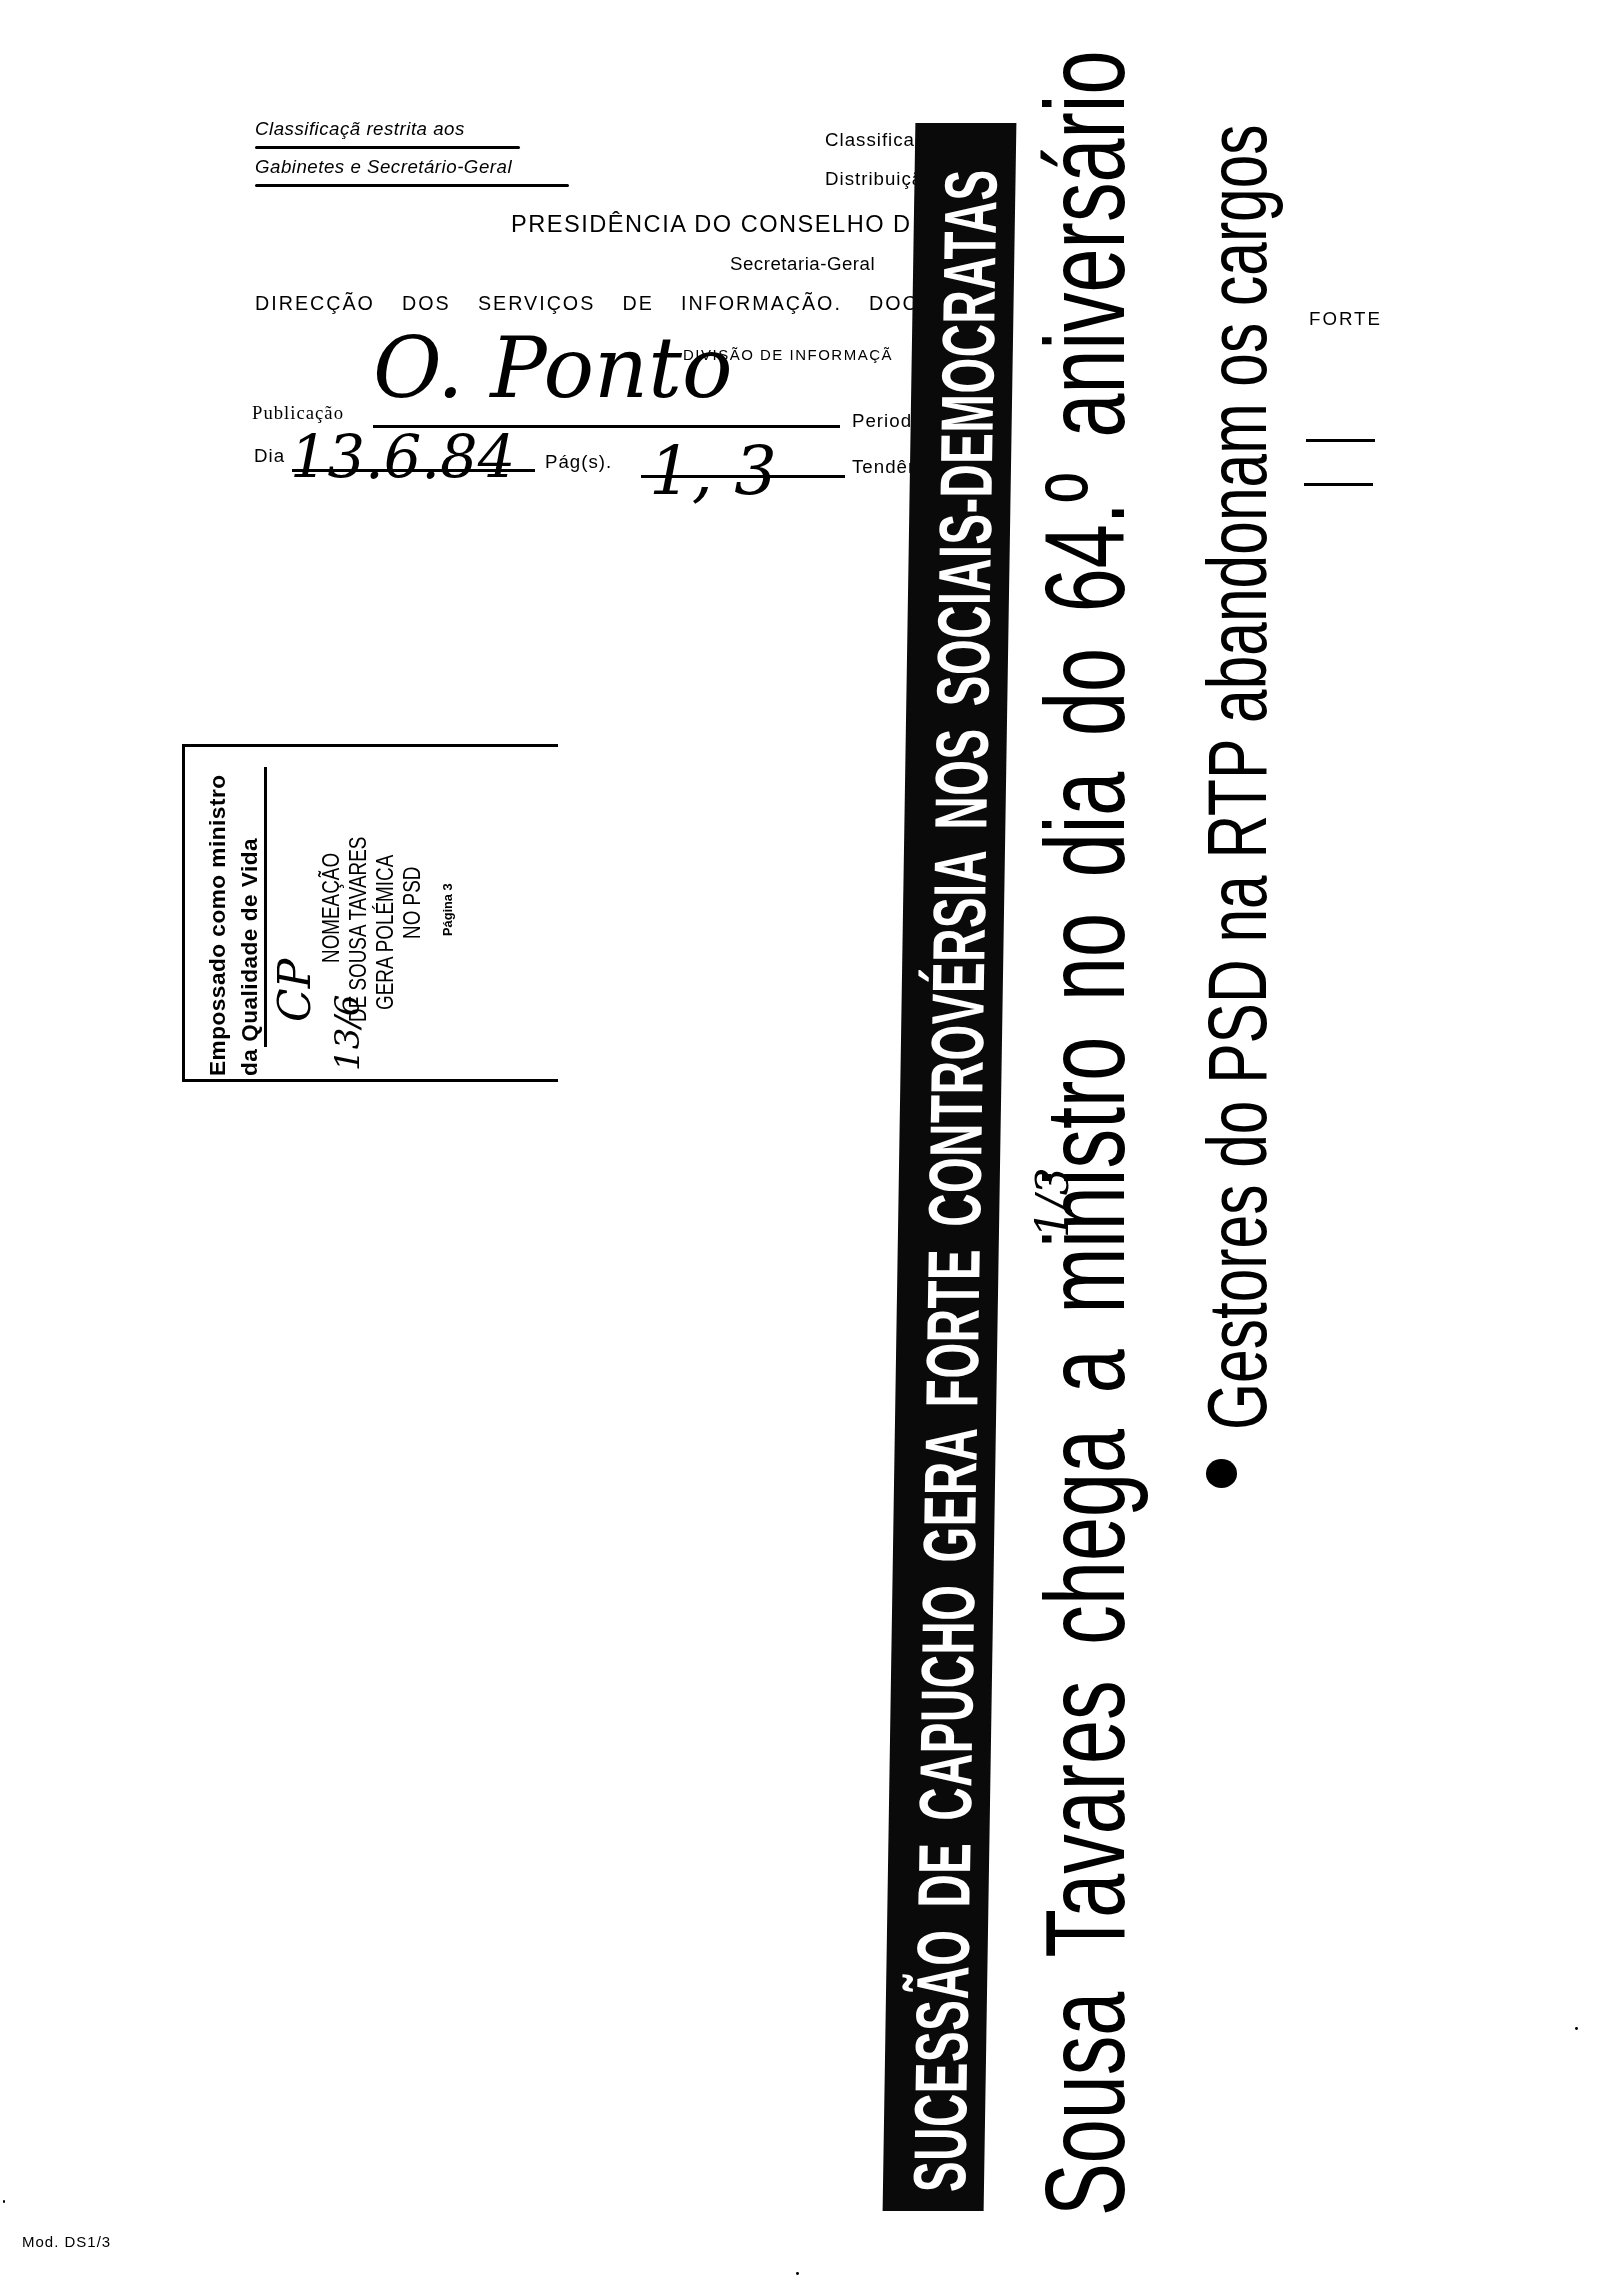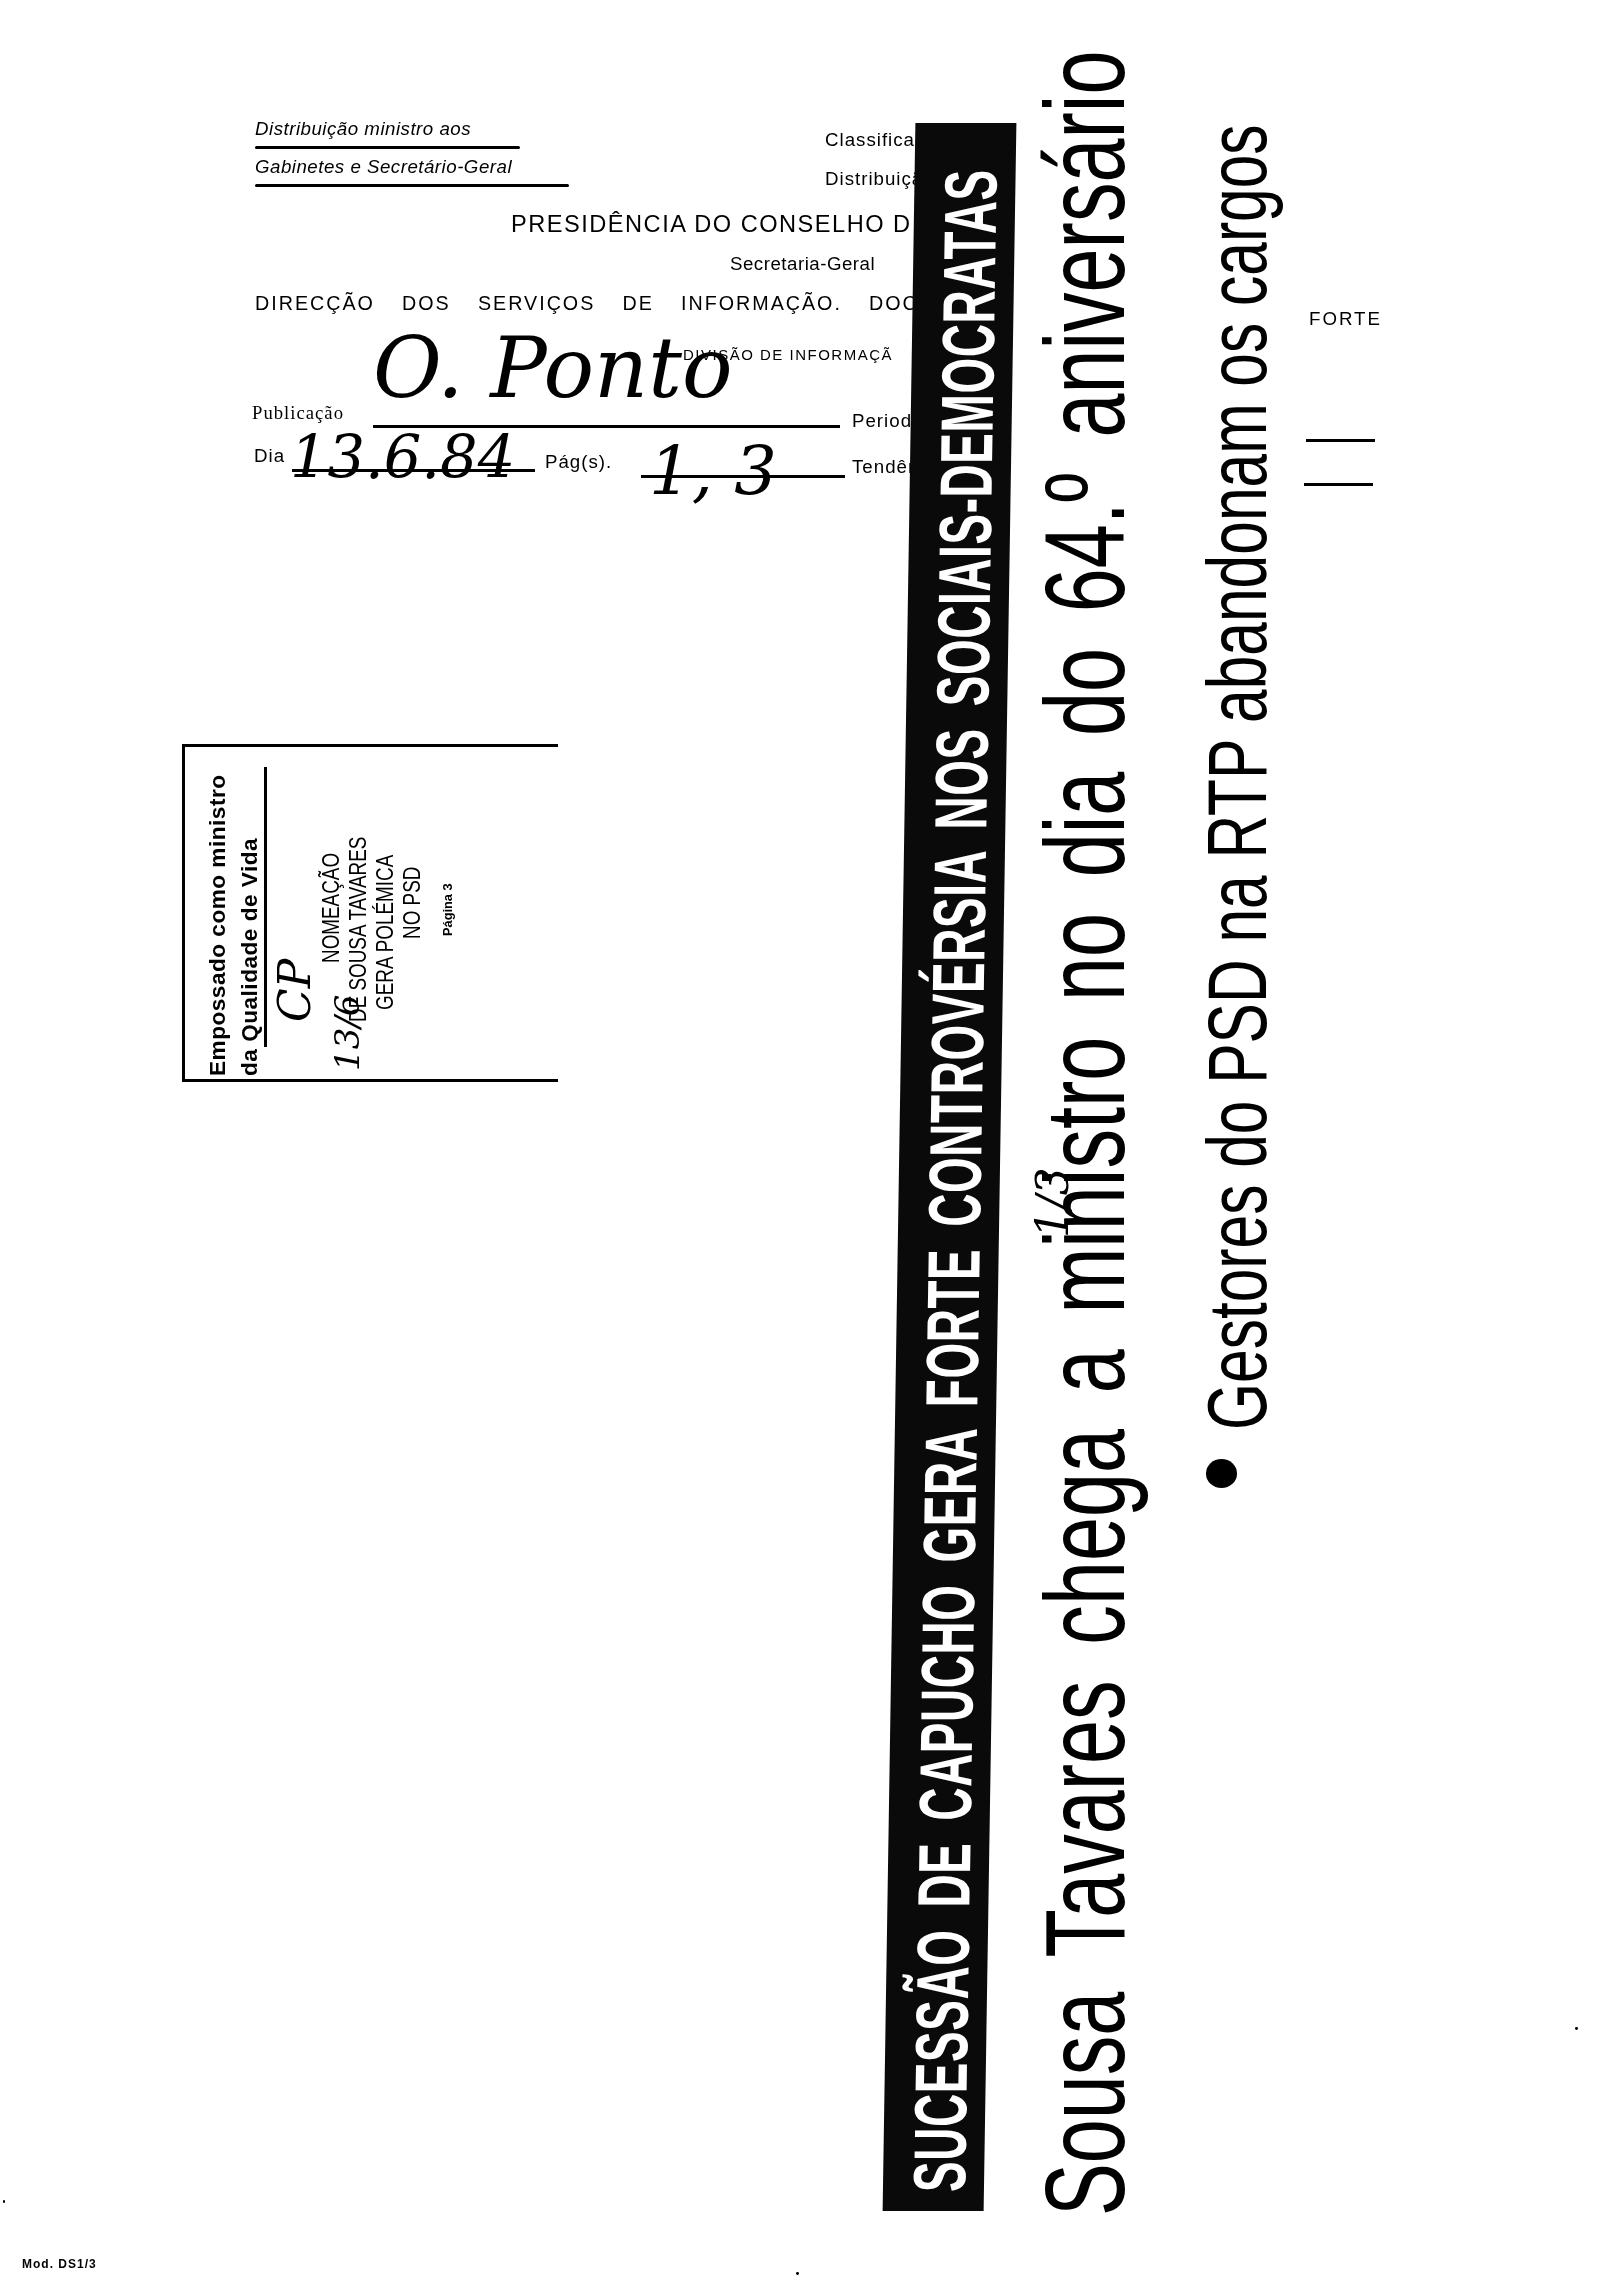--- a/index.html
+++ b/index.html
@@ -27,27 +27,27 @@
 
   
   .band { background: #0a0a0a; }
   .band-text { color: #fff; font-weight: bold; font-size: 74px; letter-spacing: 1px; transform-origin: 0 0; transform: rotate(-90deg) scaleX(0.62); white-space: nowrap; word-spacing: 13.8px; }
   .headline { font-size: 113px; transform-origin: 0 0; transform: rotate(-90deg) scaleX(0.7); white-space: nowrap; word-spacing: 19.7px; }
   .subhead { font-size: 84px; transform-origin: 0 0; transform: rotate(-90deg) scaleX(0.72); white-space: nowrap; }
   .bullet { width: 31px; height: 28.5px; border-radius: 50%; background: #000; }
 
   .licas { font-size: 18.7px; letter-spacing: 2px; }
   .right-rule { height: 2.5px; background: #000; width: 69px; }
-  .mod { font-size: 12px; font-weight: bold; letter-spacing: 1px; margin-top: 24px; }
+  .mod { font-size: 15px; font-weight: normal; letter-spacing: 1px; }
   .speck { width: 2.9px; height: 2.9px; background: #000; border-radius: 50%; }
 </style>
 </head>
 <body>
 
-<div class="abs dist-line" style="left:255px; top:118px;">Distribuição ministro aos</div>
+<div class="abs dist-line" style="left:255px; top:118px;">Classificaçã restrita aos</div>
 <div class="abs dist-rule" style="left:255px; top:146px; width:265px;"></div>
 <div class="abs dist-line" style="left:255px; top:156px;text-align:center;">Gabinetes e Secretário-Geral</div>
 <div class="abs dist-rule" style="left:255px; top:184px; width:314px;"></div>
 
 <div class="abs form-label" style="left:825px; top:129px;">Classificaçã</div>
 <div class="abs form-label" style="left:825px; top:168px;">Distribuiçã</div>
 
 <div class="abs presid" style="left:511px; top:211px;">PRESIDÊNCIA DO CONSELHO D</div>
 <div class="abs secg" style="left:730px; top:253px;text-align:center;">Secretaria-Geral</div>
 <div class="abs dir" style="left:255px; top:292px;">DIRECÇÃO DOS SERVIÇOS DE INFORMAÇÃO. DOCU</div>

